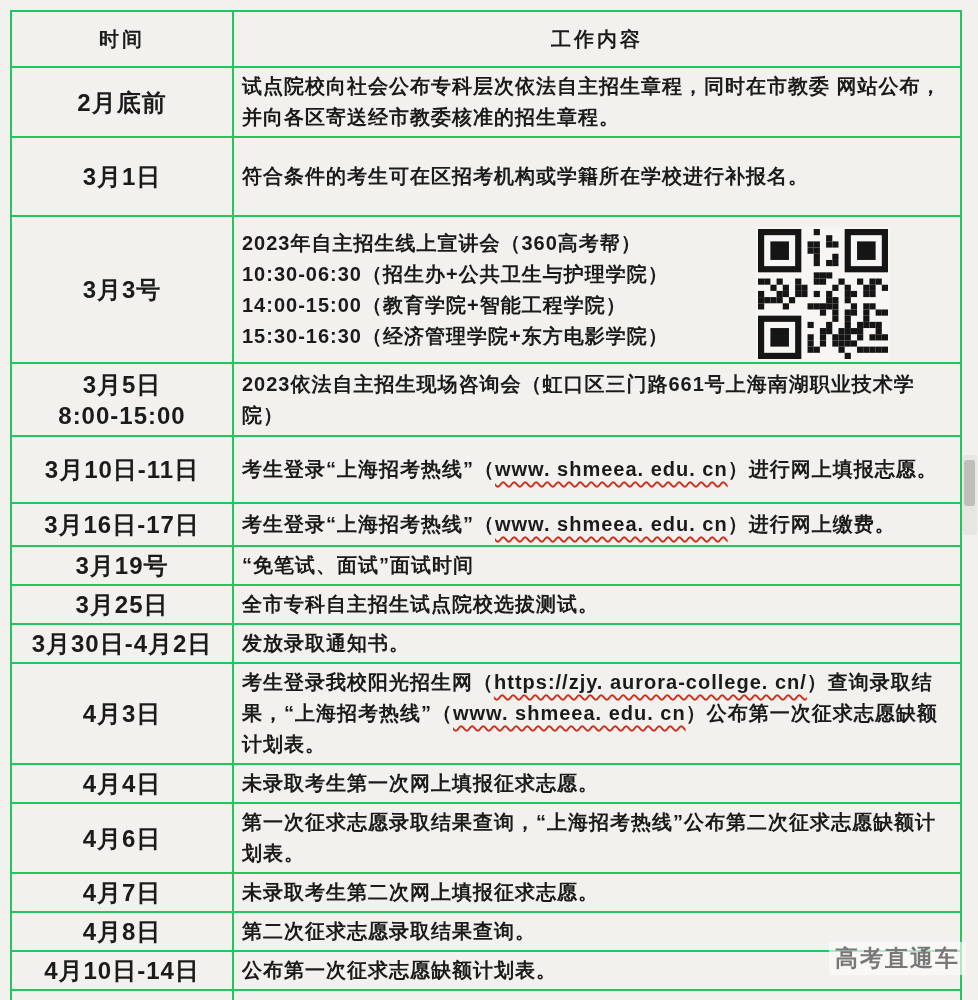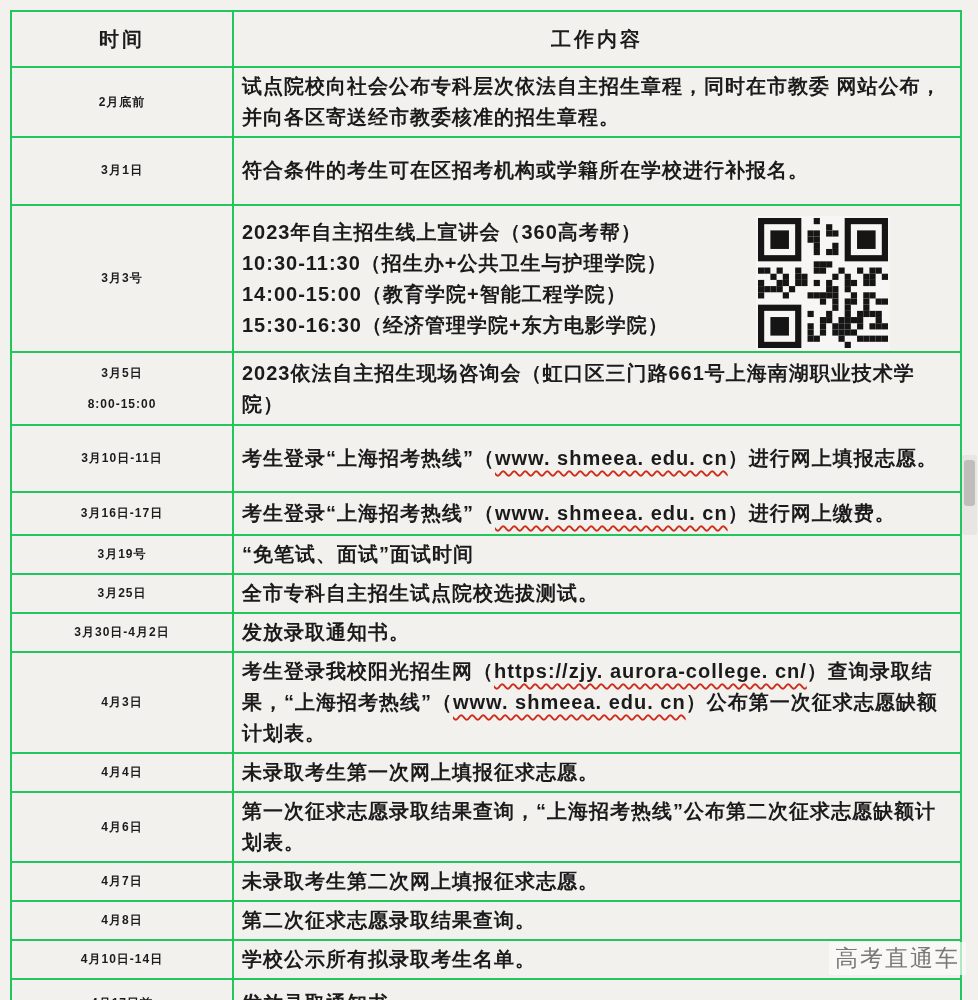--- a/index.html
+++ b/index.html
@@ -12,33 +12,33 @@
   }
   .page{position:relative;width:978px;height:1000px;box-sizing:border-box;padding:10px 12px 0 10px;}
   table{border-collapse:collapse;width:952px;table-layout:fixed;background:transparent;}
   col.time-col{width:222px;}
   th,td{border:2px solid #22c55e;}
   thead th{
     height:52px;font-size:20px;font-weight:700;text-align:center;
     letter-spacing:3px;vertical-align:middle;
   }
   td.time{
-    text-align:center;font-weight:700;font-size:12px;
+    text-align:center;font-weight:700;font-size:24px;
     vertical-align:middle;letter-spacing:1px;line-height:31px;
     padding:2px 4px;
   }
   td.content{
     font-weight:700;font-size:20px;letter-spacing:1px;
     vertical-align:middle;line-height:31px;
     padding:3px 10px 3px 8px;
     position:relative;
     word-break:break-all;
   }
   tbody tr:nth-child(1){height:66px;}
-  tbody tr:nth-child(2){height:68px;font-family:Liberation Mono, monospace;}
+  tbody tr:nth-child(2){height:79px;}
   tbody tr:nth-child(3){height:147px;}
   tbody tr:nth-child(4){height:73px;}
   tbody tr:nth-child(5){height:67px;}
   tbody tr:nth-child(6){height:43px;border-radius:7px;}
   tbody tr:nth-child(7){height:33px;}
   tbody tr:nth-child(8){height:34px;}
   tbody tr:nth-child(9){height:35px;}
   tbody tr:nth-child(10){height:101px;}
   tbody tr:nth-child(11){height:37px;}
   tbody tr:nth-child(12){height:68px;}
@@ -61,21 +61,21 @@
   .scrollbar{
     position:absolute;right:1px;top:455px;width:15px;height:80px;
     background:#e7e6e3;border-radius:3px;
   }
   .scrollbar .thumb{
     position:absolute;left:2px;top:5px;width:11px;height:46px;
     background:#bfbebb;border-radius:3px;
   }
   .watermark{
     position:absolute;right:12px;bottom:25px;
-    font-size:23px;font-weight:400;color:#787878;letter-spacing:2px;
+    font-size:23px;font-weight:700;color:#787878;letter-spacing:2px;
     background:rgba(252,252,250,0.65);
     padding:1px 6px;
   }
 </style>
 </head>
 <body>
 
 <div class="page">
   <table>
     <colgroup>
@@ -104,21 +104,21 @@
           <td class="content">
             <div><span>符合条件的考生可在区招考机构或学籍所在学校进行补报名。</span></div>
           </td>
         </tr>
         <tr>
           <td class="time">
             <div>3月3号</div>
           </td>
           <td class="content">
             <div><span>2023年自主招生线上宣讲会（360高考帮）</span></div>
-            <div><span>10:30-11:30（招生办+公共卫生与护理学院）</span></div>
+            <div><span>10:30-06:30（招生办+公共卫生与护理学院）</span></div>
             <div><span>14:00-15:00（教育学院+智能工程学院）</span></div>
             <div><span>15:30-16:30（经济管理学院+东方电影学院）</span></div>
             <div class="qr"><svg width="130" height="130" viewBox="0 0 126 126" xmlns="http://www.w3.org/2000/svg">
                 <rect width="126" height="126" fill="#f7f6f4"></rect>
                 <rect x="54" y="0" width="6" height="6" fill="#151515"></rect>
                 <rect x="66" y="6" width="6" height="6" fill="#151515"></rect>
                 <rect x="48" y="12" width="6" height="6" fill="#151515"></rect>
                 <rect x="54" y="12" width="6" height="6" fill="#151515"></rect>
                 <rect x="66" y="12" width="6" height="6" fill="#151515"></rect>
                 <rect x="72" y="12" width="6" height="6" fill="#151515"></rect>
@@ -327,21 +327,21 @@
           </td>
           <td class="content">
             <div><span>第二次征求志愿录取结果查询。</span></div>
           </td>
         </tr>
         <tr>
           <td class="time">
             <div>4月10日-14日</div>
           </td>
           <td class="content">
-            <div><span>学校公示所有拟录取考生名单。</span></div>
+            <div><span>公布第一次征求志愿缺额计划表。</span></div>
           </td>
         </tr>
         <tr>
           <td class="time">
             <div>4月17日前</div>
           </td>
           <td class="content">
             <div><span>发放录取通知书。</span></div>
           </td>
         </tr>

